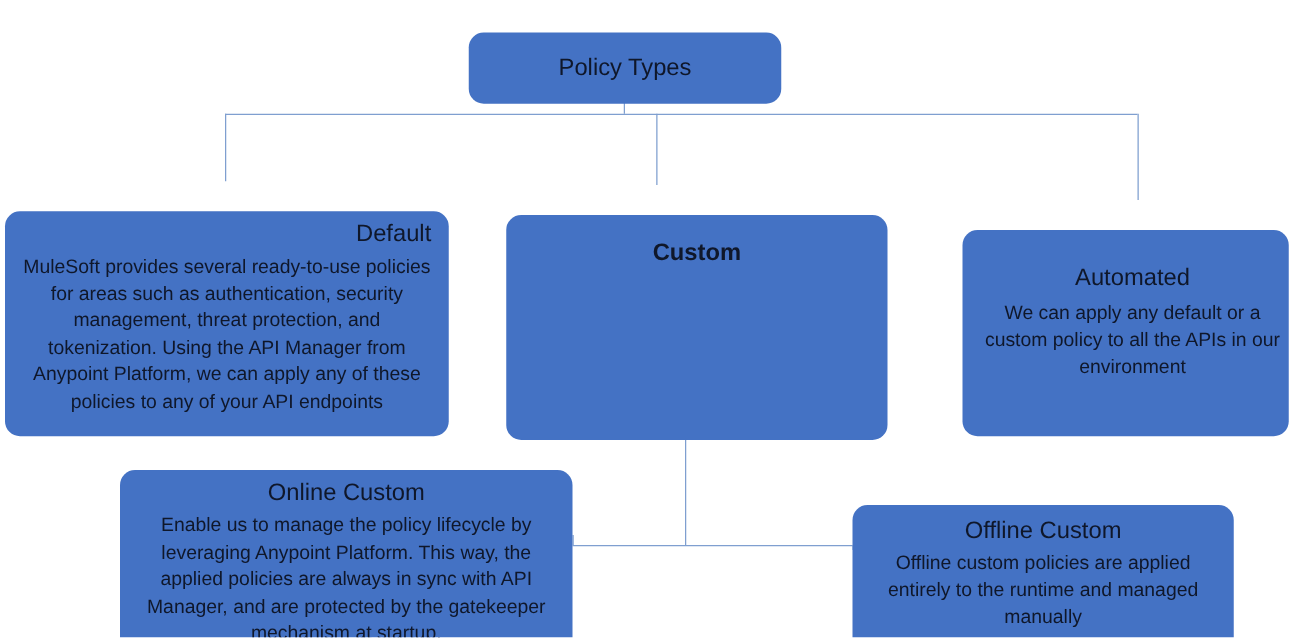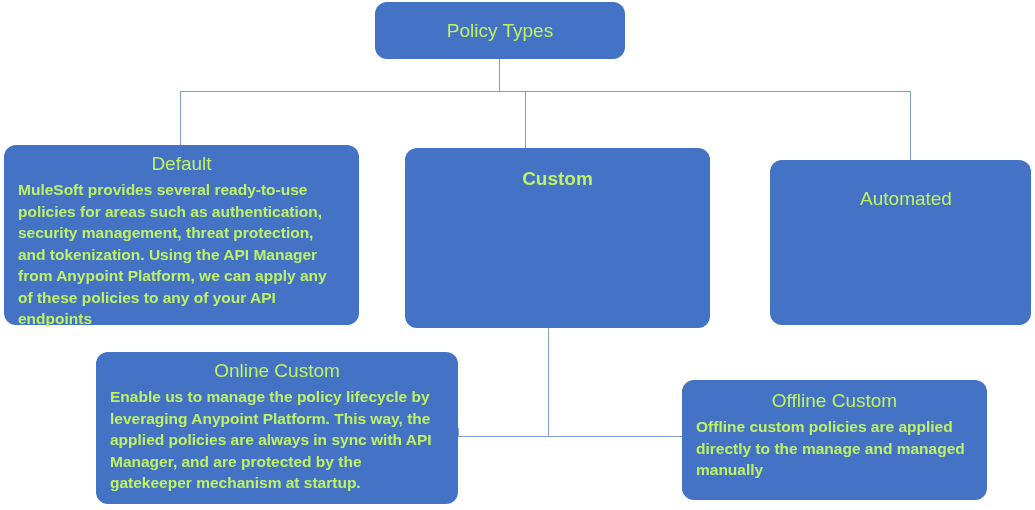--- a/index.html
+++ b/index.html
@@ -14,58 +14,58 @@
     position: relative;
     width: 1035px;
     height: 510px;
     background: #ffffff;
     overflow: hidden;
   }
   .node {
     position: absolute;
     background: #4472c4;
     border-radius: 12px;
-    color: #bef264;
+    color: #0f172a;
     box-sizing: border-box;
+    margin-top: 24px;
   }
   .node-title {
     text-align: center;
     font-size: 19px;
     line-height: 22px;
     padding: 0;
     margin: 0;
   }
   .node-body {
     font-size: 15.5px;
     line-height: 21.5px;
-    text-align: left;
+    text-align: center;
     margin: 0;
     padding: 0;
-    font-weight: bold;
   }
   .connector {
     position: absolute;
     background: #7f9fd0;
   }
   .h-line { height: 1px; }
   .v-line { width: 1px; }
 
   
   #node-root {
     left: 375px; top: 2px; width: 250px; height: 57px;
     display: flex; align-items: center; justify-content: center;
   }
   #node-root .node-title { font-size: 19px; }
 
   
   #node-default {
     left: 4px; top: 145px; width: 355px; height: 180px;
     padding: 8px 14px 10px 14px;
   }
-  #node-default .node-title { margin-bottom: 4px; }
+  #node-default .node-title { margin-bottom: 4px; text-align: right; }
 
   
   #node-custom {
     left: 405px; top: 148px; width: 305px; height: 180px;
     padding: 20px 14px 10px 14px;
   }
   #node-custom .node-title { margin-bottom: 6px; font-weight: bold; }
 
   
   #node-automated {
@@ -112,25 +112,26 @@
     <div class="node-title">Default</div>
     <div class="node-body">MuleSoft provides several ready-to-use policies for areas such as authentication, security management, threat protection, and tokenization. Using the API Manager from Anypoint Platform, we can apply any of these policies to any of your API endpoints</div>
   </div>
 
   <div class="node" id="node-custom">
     <div class="node-title">Custom</div>
   </div>
 
   <div class="node" id="node-automated">
     <div class="node-title">Automated</div>
+    <div class="node-body">We can apply any default or a custom policy to all the APIs in our environment</div>
   </div>
 
   <div class="node" id="node-online">
     <div class="node-title">Online Custom</div>
     <div class="node-body">Enable us to manage the policy lifecycle by leveraging Anypoint Platform. This way, the applied policies are always in sync with API Manager, and are protected by the gatekeeper mechanism at startup.</div>
   </div>
 
   <div class="node" id="node-offline">
     <div class="node-title">Offline Custom</div>
-    <div class="node-body">Offline custom policies are applied directly to the manage and managed manually</div>
+    <div class="node-body">Offline custom policies are applied entirely to the runtime and managed manually</div>
   </div>
 
 </div>
 
 </body></html>

